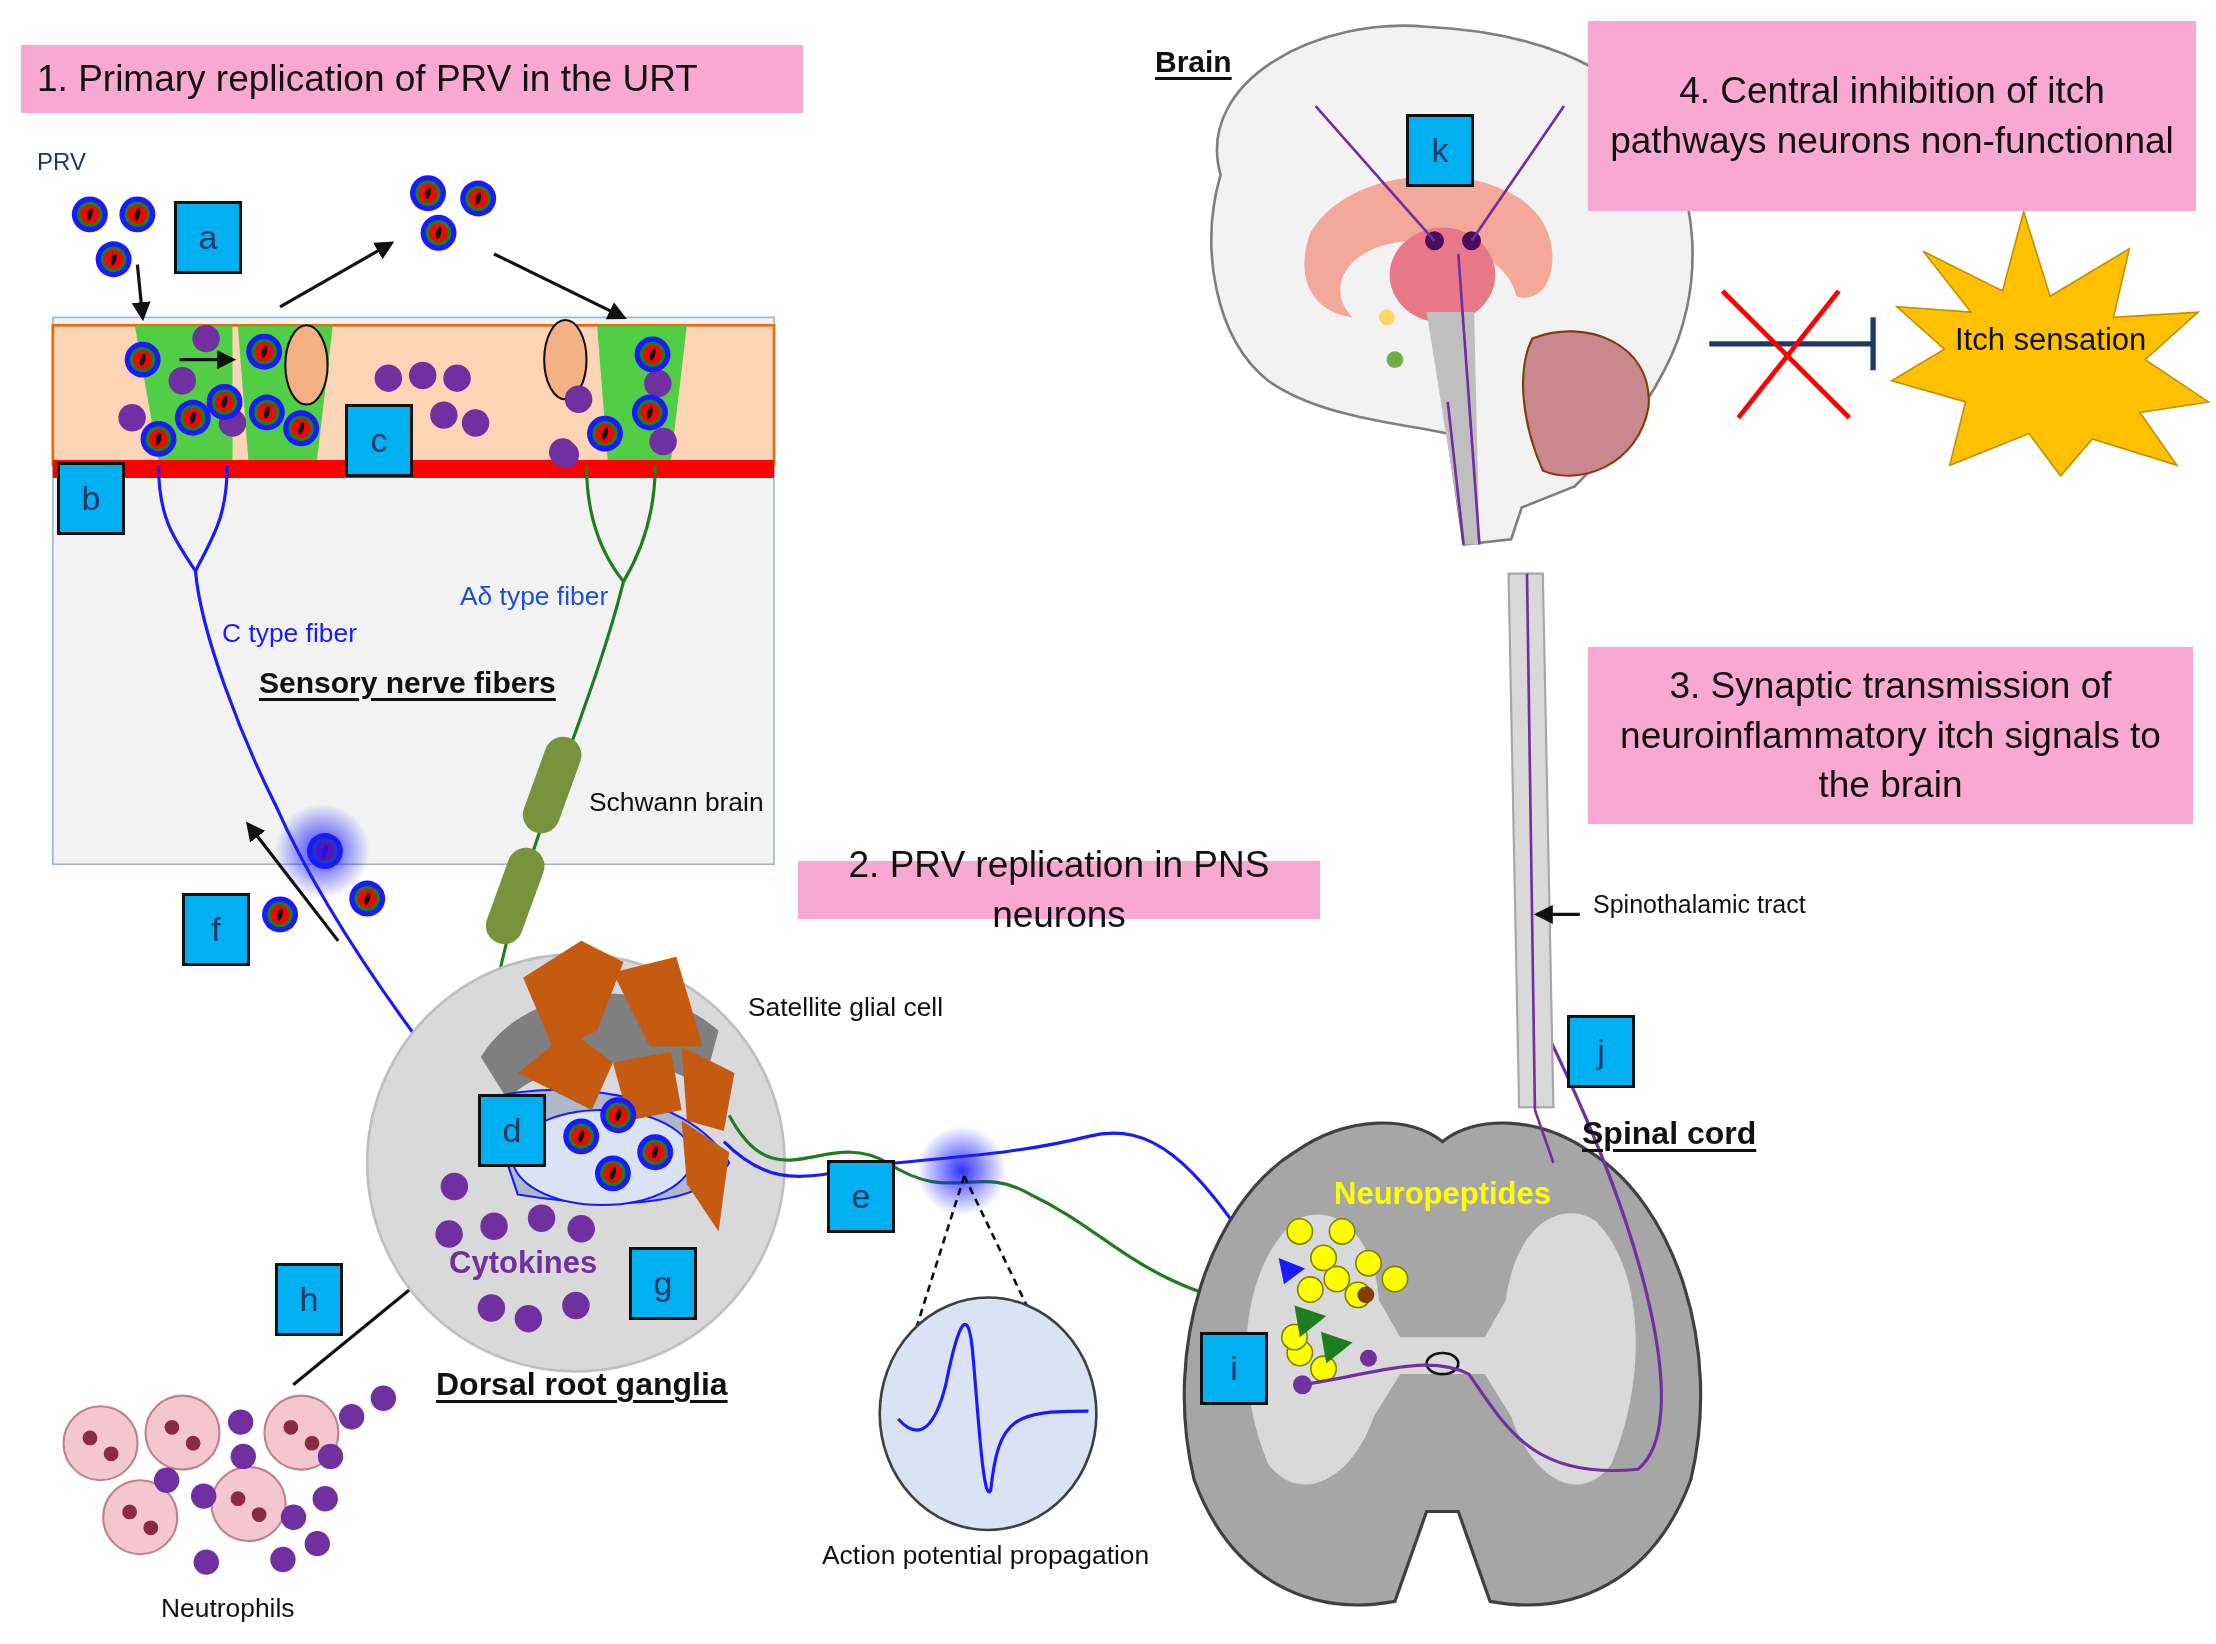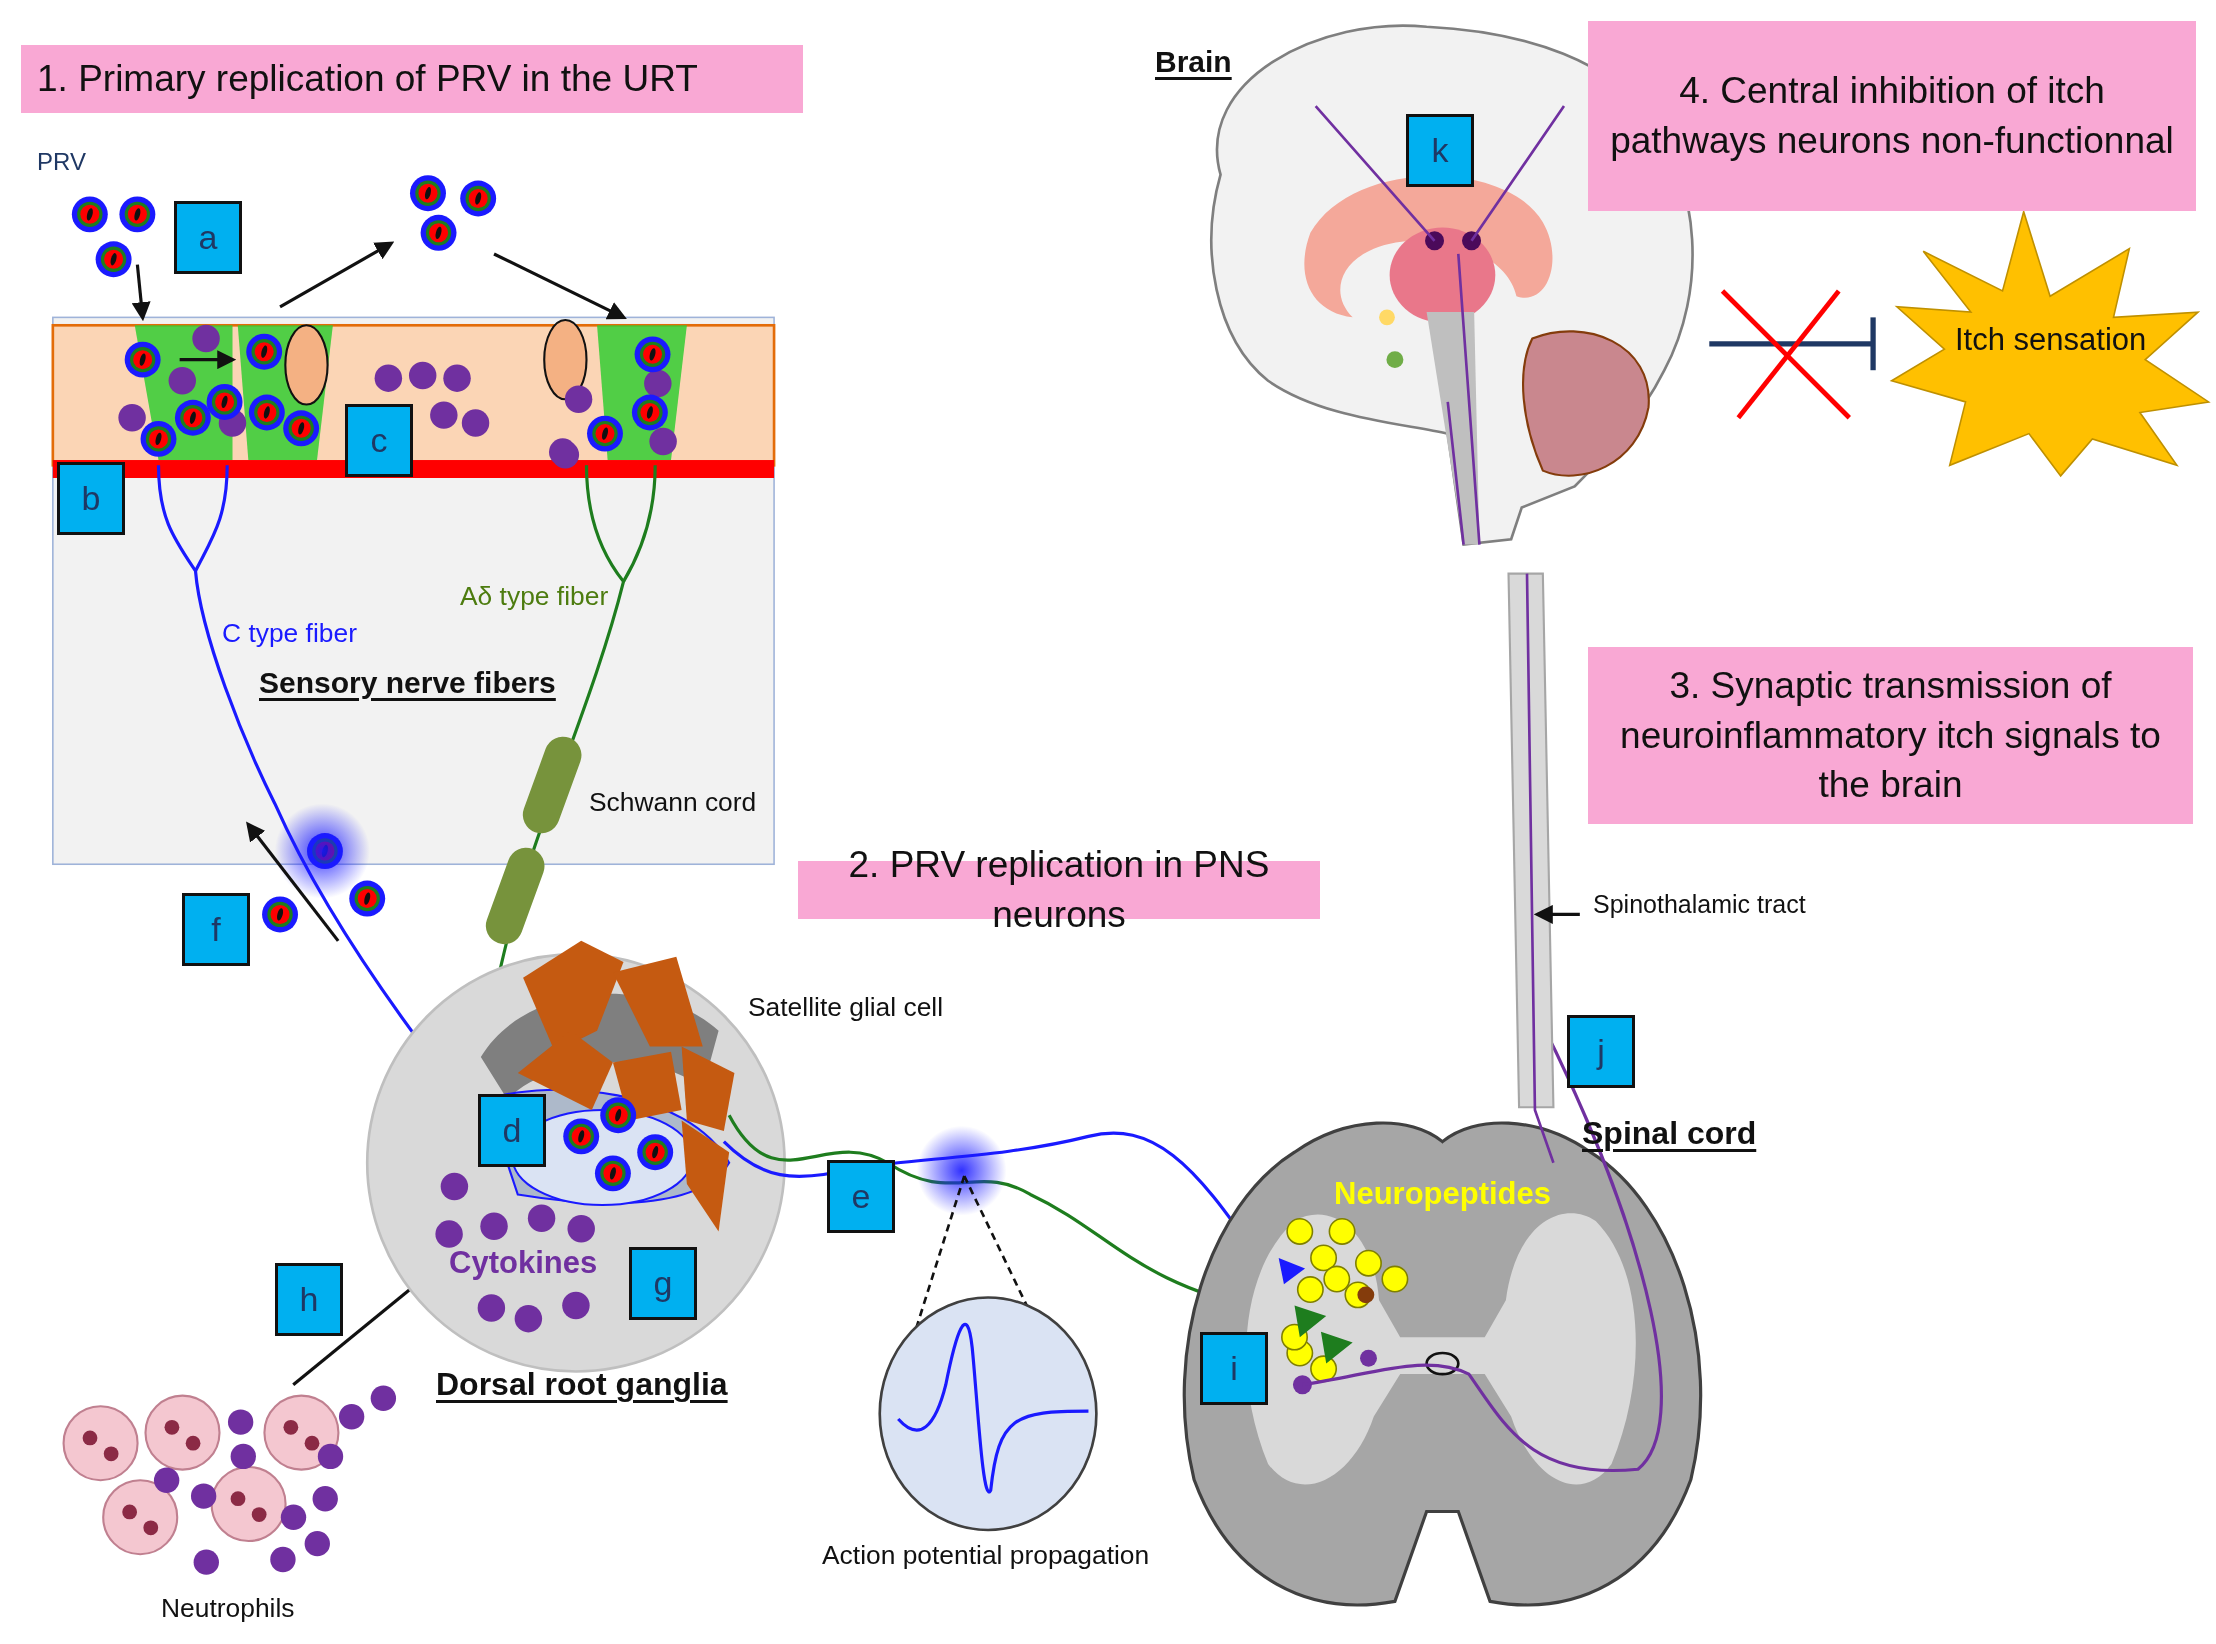--- a/index.html
+++ b/index.html
@@ -205,23 +205,23 @@
 <div class="marker" style="left:827px;top:1160px;">e</div>
 <div class="marker" style="left:182px;top:893px;">f</div>
 <div class="marker" style="left:629px;top:1247px;">g</div>
 <div class="marker" style="left:275px;top:1263px;">h</div>
 <div class="marker" style="left:1200px;top:1332px;">i</div>
 <div class="marker" style="left:1567px;top:1015px;">j</div>
 <div class="marker" style="left:1406px;top:114px;">k</div>
 
 <div class="lbl" style="left:37px;top:148px;font-size:24px;color:#1f3864;">PRV</div>
 <div class="lbl" style="left:222px;top:581px;color:#1a1aff;margin-top:37px;">C type fiber</div>
-<div class="lbl" style="left:460px;top:581px;color:#4d7c0f;">Aδ type fiber</div>
+<div class="lbl" style="left:460px;top:581px;color:#1d4ed8;">Aδ type fiber</div>
 <div class="lbl-b" style="left:259px;top:666px;font-size:30px;">Sensory nerve fibers</div>
-<div class="lbl" style="left:589px;top:787px;">Schwann cord</div>
+<div class="lbl" style="left:589px;top:787px;">Schwann brain</div>
 <div class="lbl" style="left:748px;top:992px;">Satellite glial cell</div>
 <div class="lbl" style="left:449px;top:1245px;font-size:31px;font-weight:bold;color:#7030a0;">Cytokines</div>
 <div class="lbl-b" style="left:436px;top:1366px;">Dorsal root ganglia</div>
 <div class="lbl" style="left:161px;top:1593px;">Neutrophils</div>
 <div class="lbl" style="left:822px;top:1540px;">Action potential propagation</div>
 <div class="lbl" style="left:1334px;top:1176px;font-size:31px;font-weight:bold;color:#ffff00;">Neuropeptides</div>
 <div class="lbl-b" style="left:1582px;top:1115px;">Spinal cord</div>
 <div class="lbl" style="left:1593px;top:890px;font-size:25px;">Spinothalamic tract</div>
 <div class="lbl-b" style="left:1155px;top:45px;font-size:30px;">Brain</div>
 <div class="lbl" style="left:1955px;top:322px;font-size:31px;">Itch sensation</div>

